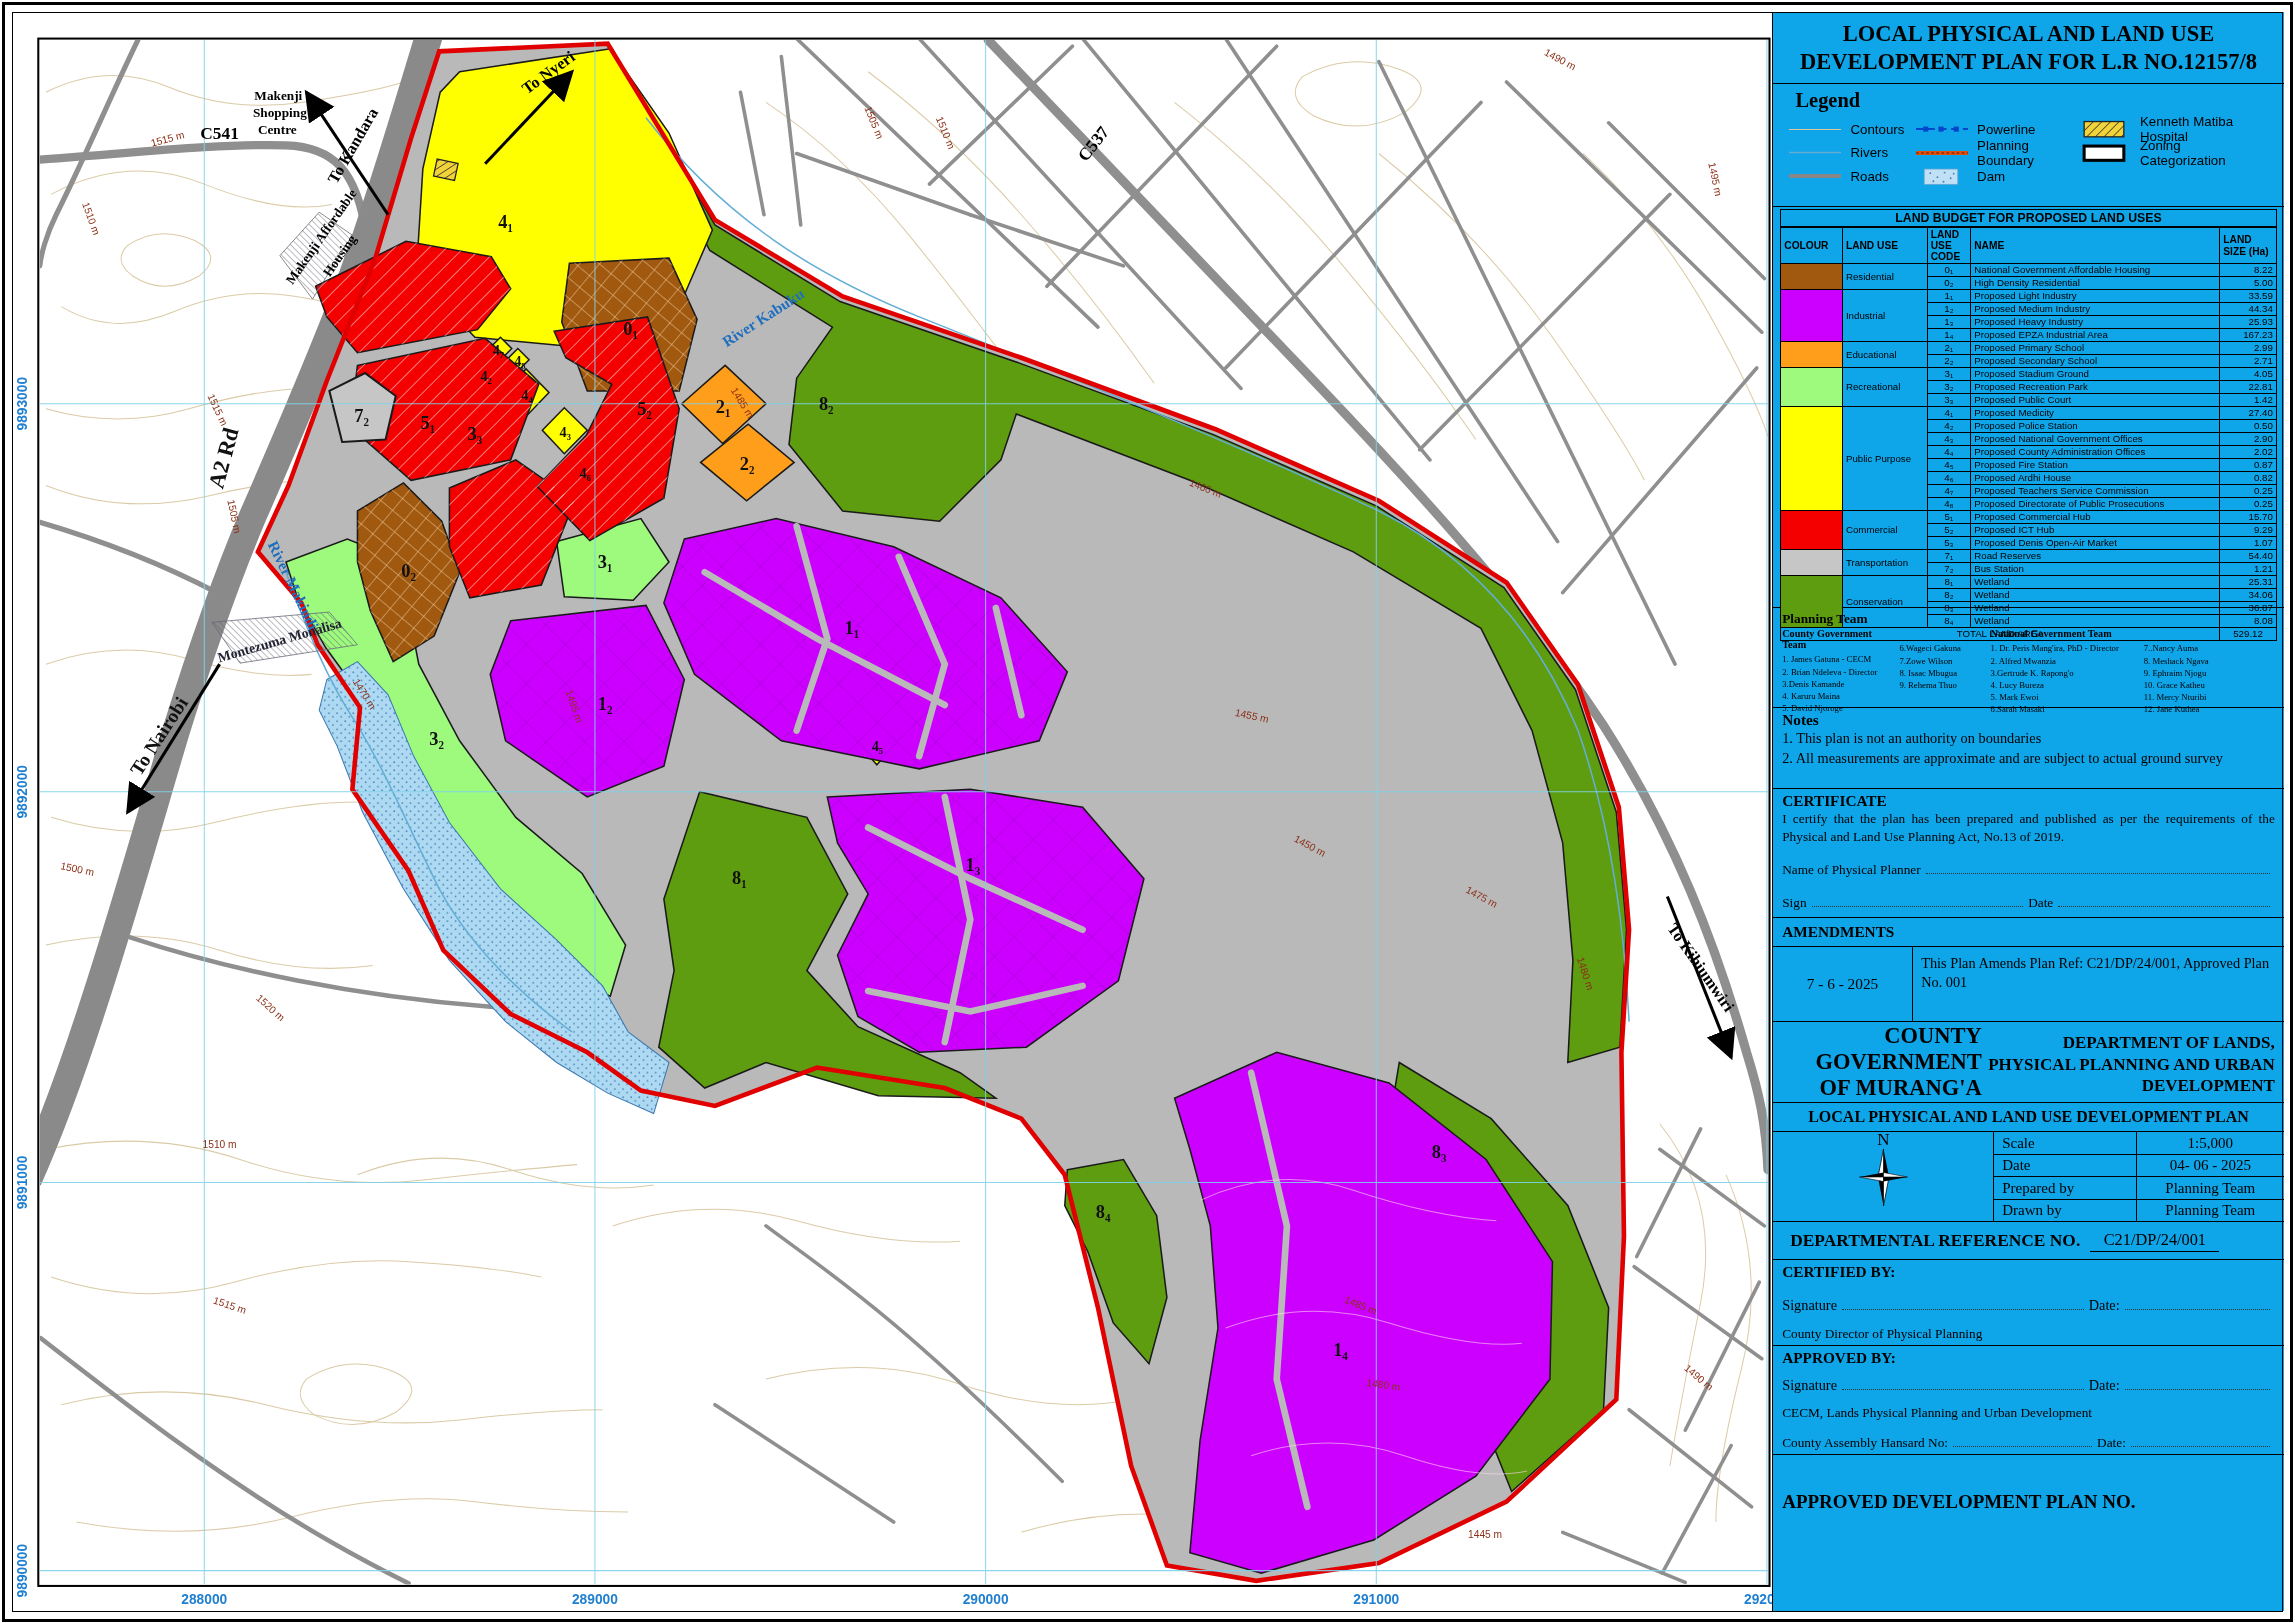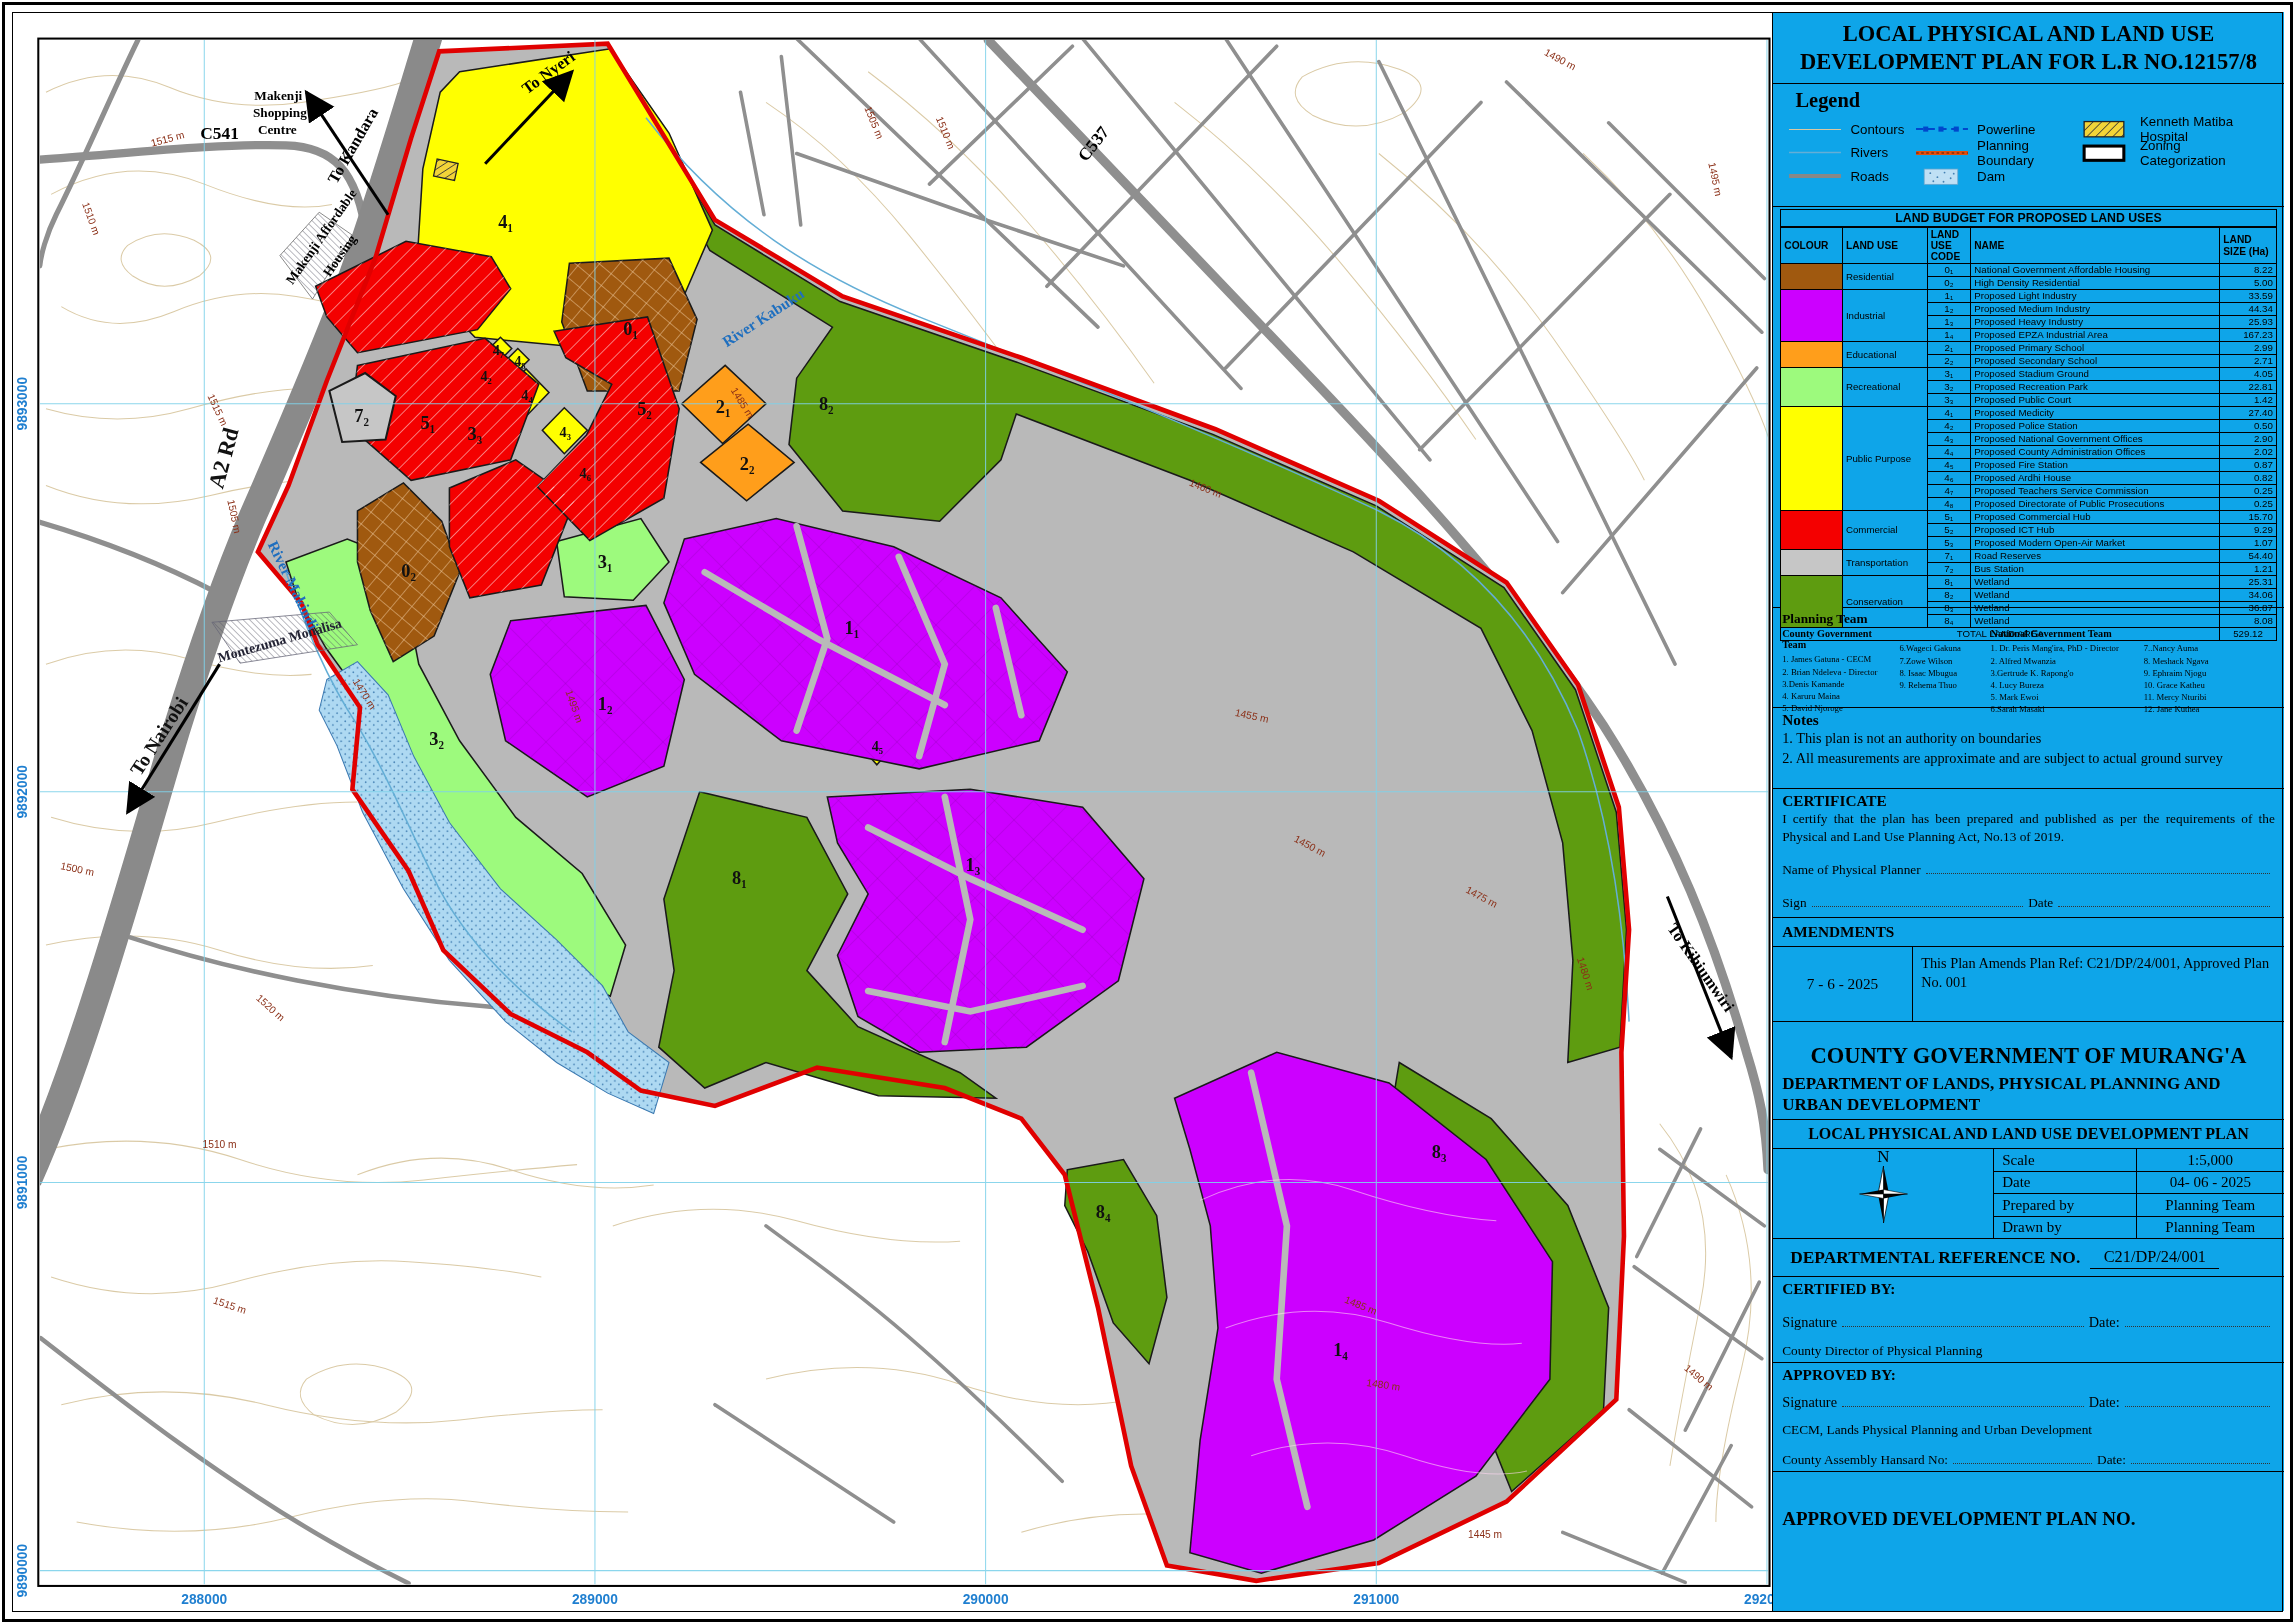--- a/index.html
+++ b/index.html
@@ -52,21 +52,21 @@
   .cert-h{font:bold 15.3px "Liberation Serif",serif;}
   .cert-body{font:13.3px "Liberation Serif",serif;text-align:justify;line-height:1.3;}
   .dotline{display:flex;align-items:baseline;font:13.3px "Liberation Serif",serif;margin-top:13.3px;}
   .dots{flex:1;border-bottom:1.5px dotted #333;margin:0 5.1px;height:1.1em;}
   .dots.short{flex:0.6;}
   .sec-amend-h{height:29px;display:flex;align-items:center;font:bold 15.3px "Liberation Serif",serif;}
   .sec-amend-r{height:75px;display:flex;padding:0;}
   .amend-date{width:139px;border-right:1.5px solid #000;display:flex;align-items:center;justify-content:center;
               font:15.3px "Liberation Serif",serif;}
   .amend-text{flex:1;padding:7.2px 8.2px;font:14.3px "Liberation Serif",serif;line-height:1.3;}
-  .sec-county{height:81px;display:flex;flex-direction:column;align-items:center;justify-content:center;text-align:left;margin-top:17px;}
+  .sec-county{height:81px;display:flex;flex-direction:row;align-items:center;justify-content:center;text-align:right;}
   .county-l1{font:bold 22.5px "Liberation Serif",serif;}
   .county-l2{font:bold 17px "Liberation Serif",serif;line-height:1.25;margin-top:4.1px;}
   .sec-kenol{height:47px;display:flex;align-items:center;justify-content:center;
              font:bold 27.6px "Liberation Serif",serif;letter-spacing:1px;}
   .sec-ptype{height:29px;display:flex;align-items:center;justify-content:center;
              font:bold 16px "Liberation Serif",serif;}
   .sec-scale{height:90px;display:flex;padding:0;}
   .north-cell{width:220px;display:flex;align-items:center;justify-content:center;}
   .scale-table{flex:1;display:flex;flex-direction:column;border-left:1px solid #000;}
   .scale-row{flex:1;display:flex;border-bottom:1px solid #000;}
@@ -610,21 +610,21 @@
               <td class="c-name">Proposed Commercial Hub</td>
               <td class="c-size">15.70</td>
             </tr>
             <tr>
               <td class="c-code">5₂</td>
               <td class="c-name">Proposed ICT Hub</td>
               <td class="c-size">9.29</td>
             </tr>
             <tr>
               <td class="c-code">5₃</td>
-              <td class="c-name">Proposed Modern Open-Air Market</td>
+              <td class="c-name">Proposed Denis Open-Air Market</td>
               <td class="c-size">1.07</td>
             </tr>
             <tr>
               <td class="c-col" rowspan="2" style="background: rgb(198, 198, 198);"></td>
               <td class="c-use" rowspan="2">Transportation</td>
               <td class="c-code">7₁</td>
               <td class="c-name">Road Reserves</td>
               <td class="c-size">54.40</td>
             </tr>
             <tr>

